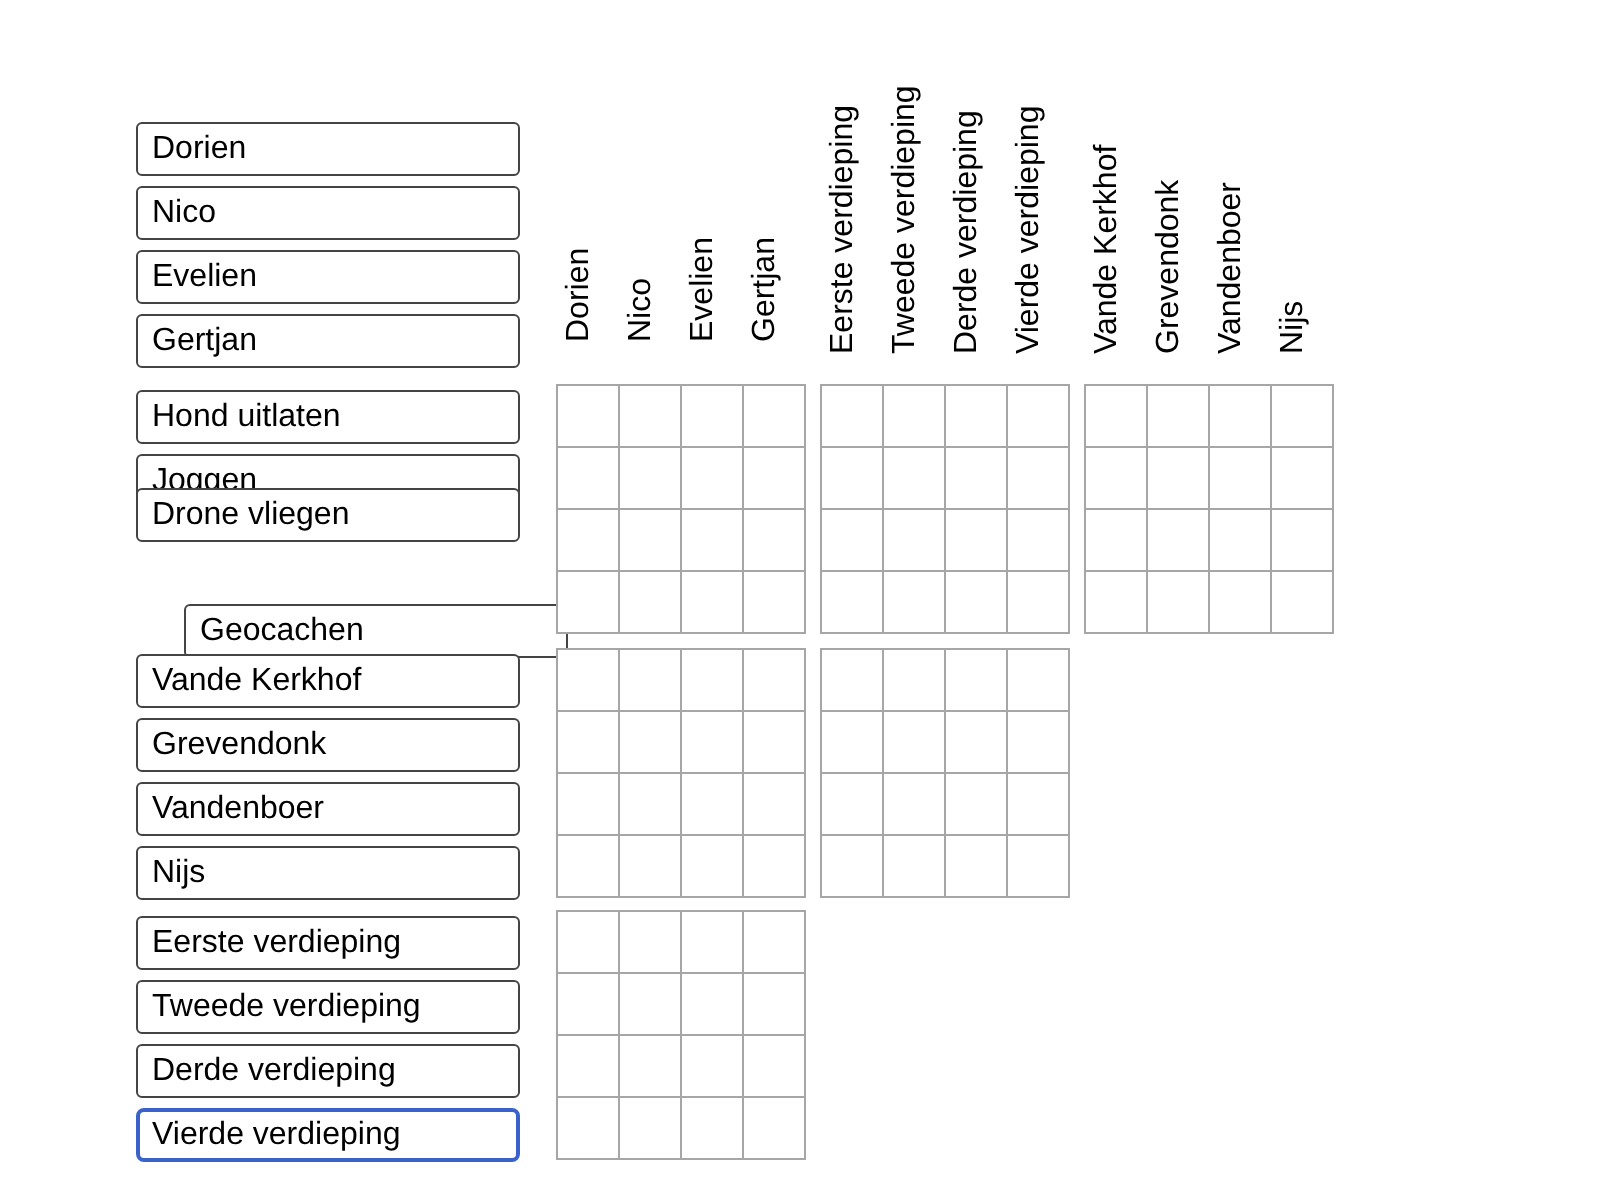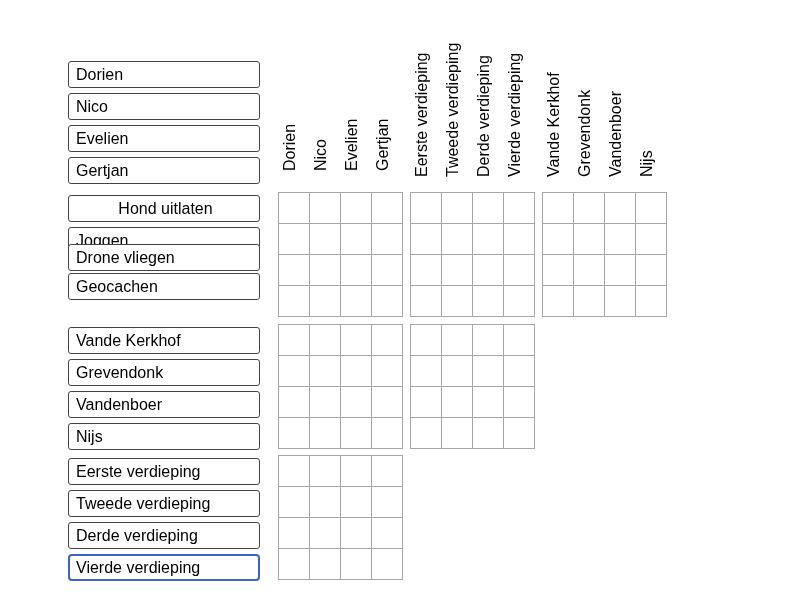--- a/index.html
+++ b/index.html
@@ -81,24 +81,24 @@
       <div class="colhead" style="left: 546px; top: 177px;">Vande Kerkhof</div>
       <div class="colhead" style="left: 577px; top: 177px;">Grevendonk</div>
       <div class="colhead" style="left: 608px; top: 177px;">Vandenboer</div>
       <div class="colhead" style="left: 639px; top: 177px;">Nijs</div>
     </div>
   <div id="row-labels">
       <input type="text" class="rowlabel" value="Dorien" style="top: 61px;">
       <input type="text" class="rowlabel" value="Nico" style="top: 93px;">
       <input type="text" class="rowlabel" value="Evelien" style="top: 125px;">
       <input type="text" class="rowlabel" value="Gertjan" style="top: 157px;">
-      <input type="text" class="rowlabel" value="Hond uitlaten" style="top: 195px; text-align: center;">
+      <input type="text" class="rowlabel" value="Hond uitlaten" style="top: 195px;">
       <input type="text" class="rowlabel" value="Joggen" style="top: 227px;">
       <input type="text" class="rowlabel" value="Drone vliegen" style="top: 244px;">
-      <input type="text" class="rowlabel" value="Geocachen" style="top: 273px;">
+      <input type="text" class="rowlabel" value="Geocachen" style="top: 302px; margin-left: 24px;">
       <input type="text" class="rowlabel" value="Vande Kerkhof" style="top: 327px;">
       <input type="text" class="rowlabel" value="Grevendonk" style="top: 359px;">
       <input type="text" class="rowlabel" value="Vandenboer" style="top: 391px;">
       <input type="text" class="rowlabel" value="Nijs" style="top: 423px;">
       <input type="text" class="rowlabel" value="Eerste verdieping" style="top: 458px;">
       <input type="text" class="rowlabel" value="Tweede verdieping" style="top: 490px;">
       <input type="text" class="rowlabel" value="Derde verdieping" style="top: 522px;">
       <input type="text" class="rowlabel focused" value="Vierde verdieping" style="top: 554px;">
     </div>
   <div id="grids">

